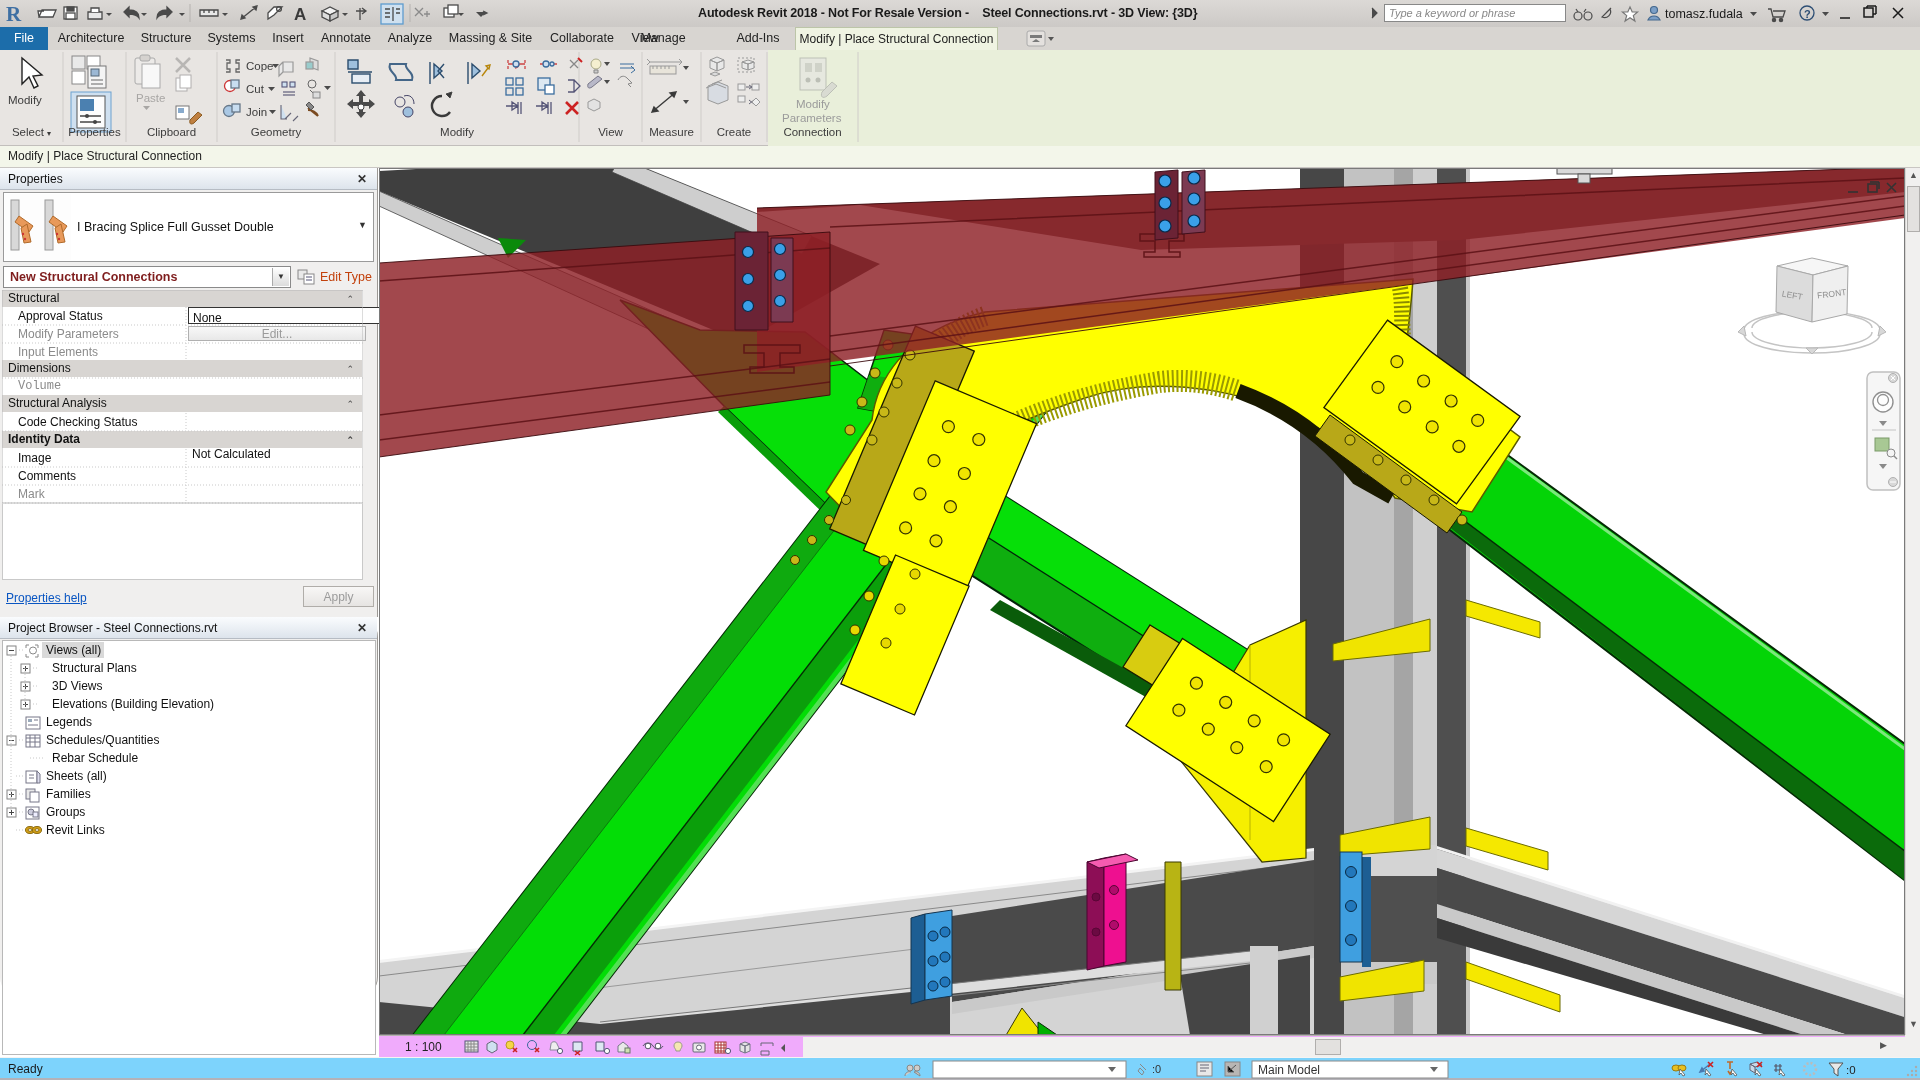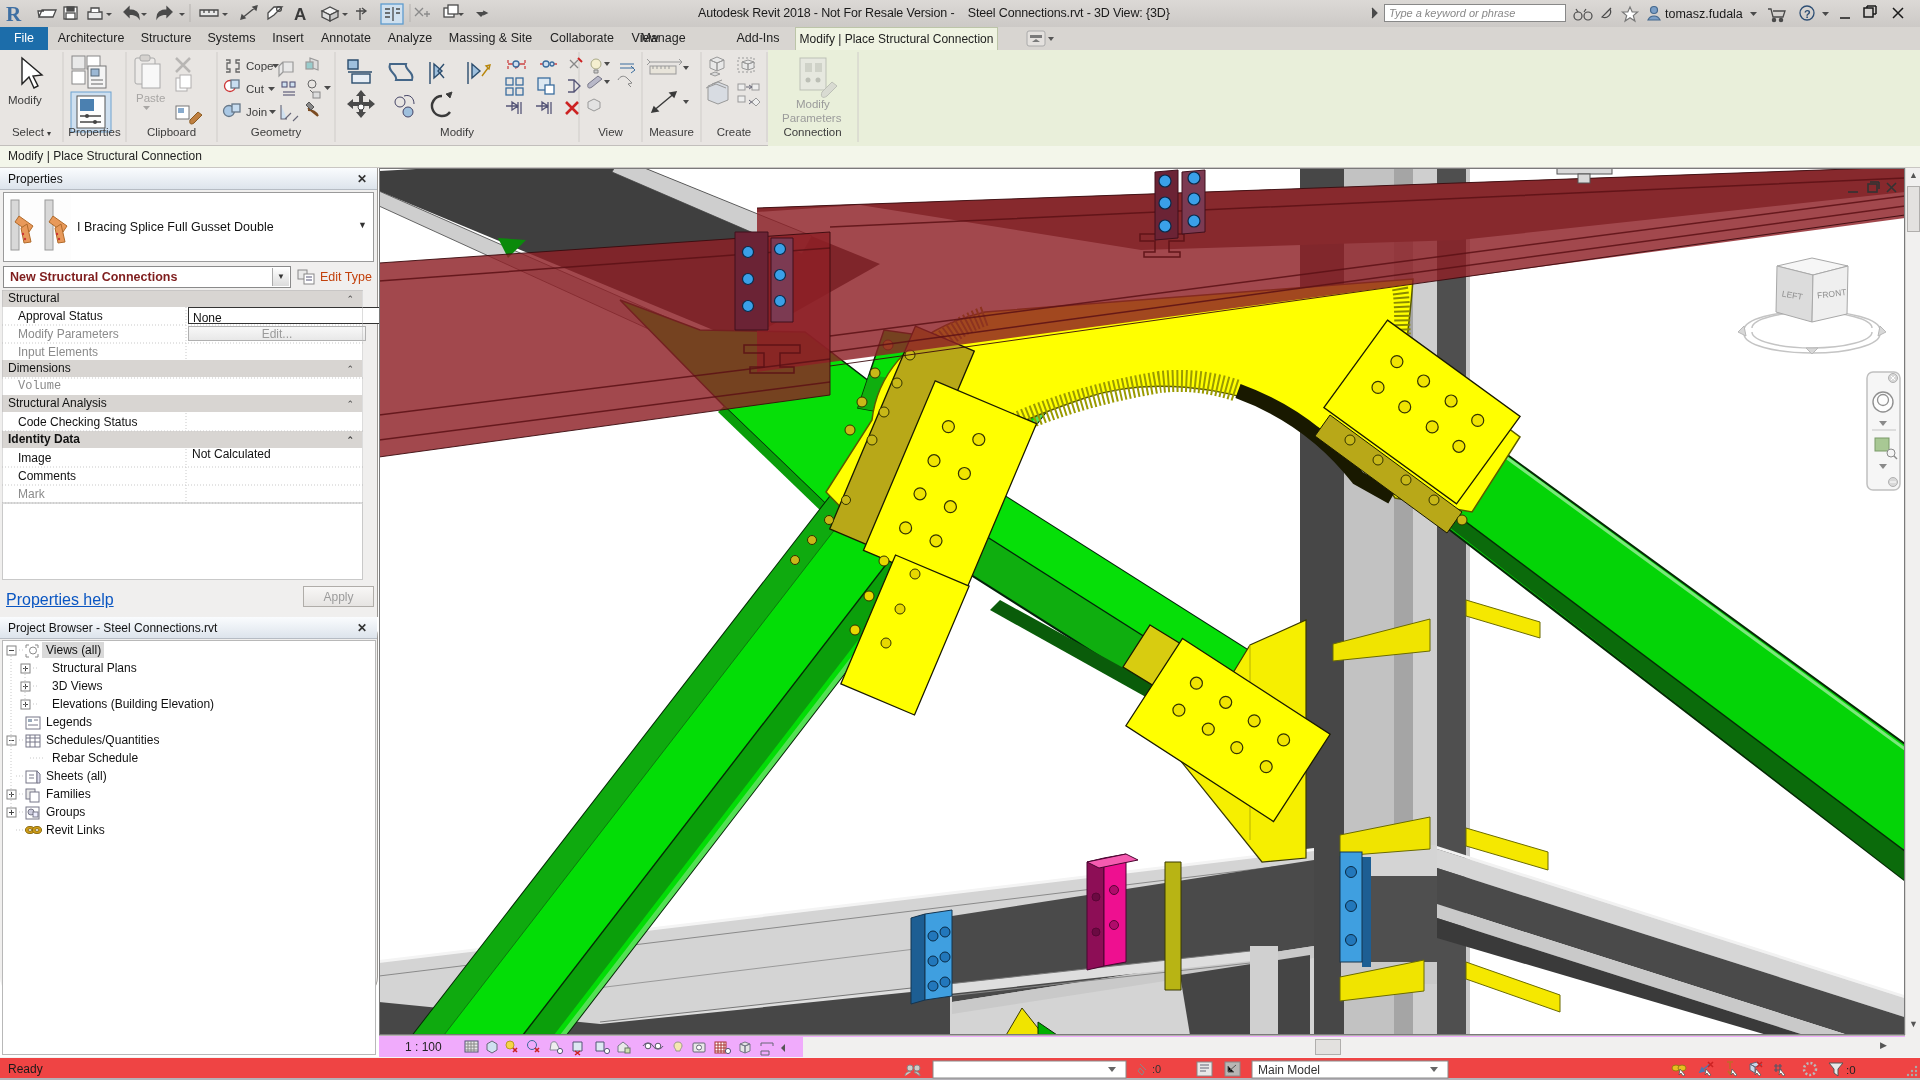--- a/index.html
+++ b/index.html
@@ -1,21 +1,21 @@
 <!DOCTYPE html>
 <html><head>
 <meta charset="utf-8">
 <style>
 * { margin:0; padding:0; box-sizing:border-box; }
 html,body { width:1920px; height:1080px; overflow:hidden; font-family:"Liberation Sans", sans-serif; }
 .abs { position:absolute; }
 #app { position:relative; width:1920px; height:1080px; background:#ffffff; }
 
 #titlebar { left:0; top:0; width:1920px; height:27px; background:linear-gradient(#dcd9d6,#ccc9c6); }
-#titletext { left:698px; top:6px; font-size:12.5px; color:#1a1a1a; letter-spacing:-0.15px; }
+#titletext { left:698px; top:6px; font-size:12.5px; color:#1a1a1a; letter-spacing:-0.15px;font-weight:bold; }
 #searchbox { left:1384px; top:4px; width:182px; height:18px; background:#fff; border:1px solid #888; font-size:11px; font-style:italic; color:#888; padding:2px 4px; }
 
 #tabrow { left:0; top:27px; width:1920px; height:23px; background:#d8d5d1; }
 .tab { position:absolute; top:0; height:23px; line-height:23px; font-size:12.5px; color:#222; text-align:center; }
 #filetab { left:0; width:48px; background:#1c6daa; color:#fff; }
 #ctxtab { background:#eff3e2; border:1px solid #bcc5a8; border-bottom:none; }
 
 #ribbon { left:0; top:50px; width:1920px; height:96px; background:#e8e5e2; border-bottom:1px solid #c2bfbc; }
 #ribbon-green { left:768px; top:0px; width:1152px; height:96px; background:#e9efda; }
 .panel-label { position:absolute; top:76px; height:16px; font-size:11.5px; color:#3c3c3c; text-align:center; }
@@ -29,21 +29,21 @@
 #props { left:0; top:168px; width:378px; height:449px; }
 #pbrowser { left:0; top:617px; width:378px; height:380px;border-radius:20px; }
 
 .ghead { position:absolute; left:2px; width:360px; height:17px; background:#d8d5d2; font-size:12px; color:#111; padding-left:6px; line-height:17px; }
 .grow { position:absolute; left:2px; width:360px; height:18px; font-size:12px; color:#111; line-height:18px; }
 .grow .nm { position:absolute; left:16px; top:0; }
 .grow .vl { position:absolute; left:190px; top:0;margin-top:32px; }
 .gray { color:#8b8b8b; }
 .chev { position:absolute; right:8px; top:1px; color:#444; font-size:9px; }
 
-#statusbar { left:0; top:1057px; width:1920px; height:23px; background:#ef4444; border-top:1px solid #f5f4f3; border-bottom:2px solid #b4b2b8; font-size:12px; color:#1a1a1a; }
+#statusbar { left:0; top:1057px; width:1920px; height:23px; background:#7dd3fc; border-top:1px solid #f5f4f3; border-bottom:2px solid #b4b2b8; font-size:12px; color:#1a1a1a; }
 
 #vport { left:379px; top:168px; width:1541px; height:889px; background:#fff; }
 </style>
 </head>
 <body>
 <div id="app">
   <div id="titlebar" class="abs">
     <svg class="abs" style="left:0;top:0" width="1920" height="27">
 
       <text x="6" y="21" font-size="21" font-weight="bold" font-family="Liberation Serif" fill="#3e6fa3">R</text>
@@ -433,21 +433,21 @@
           <line x1="0" y1="177" x2="361" y2="177"></line>
           <line x1="0" y1="195" x2="361" y2="195"></line>
           <line x1="0" y1="213" x2="361" y2="213"></line>
       </g>
       <g stroke="#b8b8b8" fill="none">
           <rect x="0" y="0" width="361" height="213"></rect>
         </g>
     </svg>
     <div class="abs" style="left:2px;top:336px;width:361px;height:76px;background:#fff;border:1px solid #c9c9c9;border-top:none;"></div>
 
-    <a class="abs" style="left:6px;top:423px;font-size:16px;color:#0a56c2;text-decoration:underline;">Properties help</a>
+    <a class="abs" style="left:6px;top:423px;font-size:12px;color:#0a56c2;text-decoration:underline;">Properties help</a>
     <div class="abs" style="left:303px;top:418px;width:71px;height:21px;background:linear-gradient(#f8f7f6,#e6e4e2);border:1px solid #b0ada9;text-align:center;font-size:12px;line-height:20px;color:#9b9b9b;">Apply</div>
   </div>
   <div id="pbrowser" class="abs palette">
     <div class="pal-title">Project Browser - Steel Connections.rvt</div>
     <div class="closex" style="right:10px;top:4px;">✕</div>
     <div class="abs" style="left:2px;top:23px;width:374px;height:415px;background:#fff;border:1px solid #b8b8b8;"></div>
     <svg class="abs" style="left:2px;top:23px;" width="374" height="415">
       <g font-size="12" fill="#111" font-family="Liberation Sans">
 
         <rect x="40" y="2" width="62" height="16" fill="#d9d9d9"></rect>

